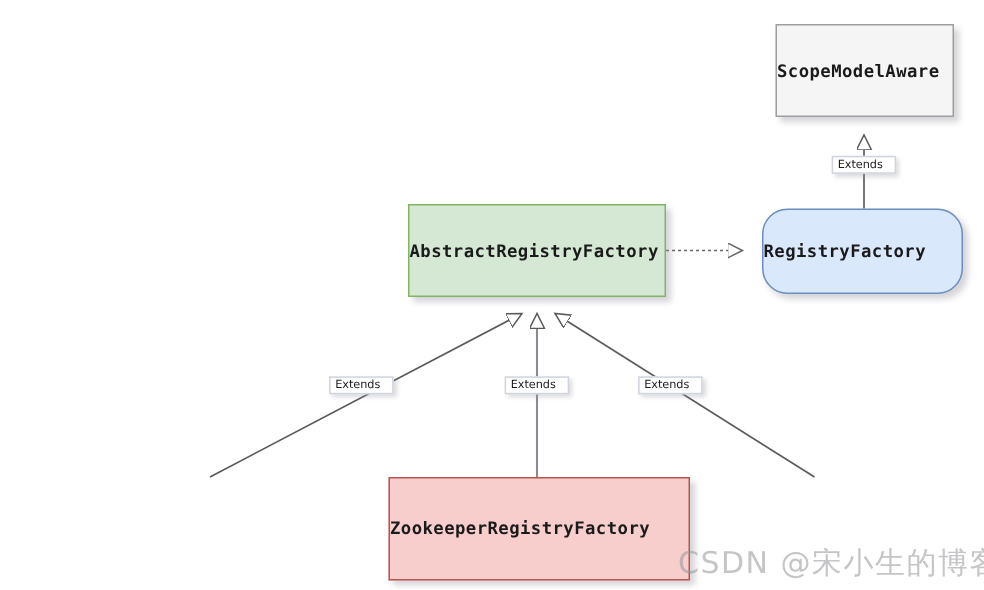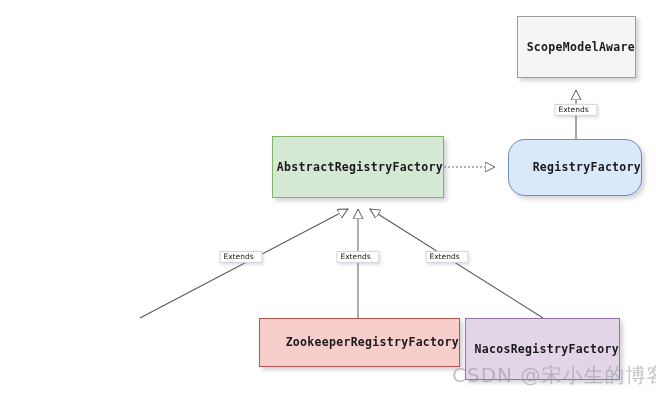--- a/index.html
+++ b/index.html
@@ -22,21 +22,21 @@
     width: 656px;
     height: 393px;
     pointer-events: none;
   }
   .node {
     position: absolute;
     box-sizing: border-box;
     border: 1px solid #888;
     display: flex;
     align-items: center;
-    justify-content: flex-end;
+    justify-content: flex-start;
     font-family: "DejaVu Sans Mono", "Liberation Mono", monospace;
     font-size: 11.5px;
     font-weight: bold;
     color: #1a1a1a;
     letter-spacing: 0.3px;
     box-shadow: 3px 3px 4px rgba(150,150,160,0.40);
     text-align: center;
     line-height: 1.1;
     white-space: nowrap;
   }
@@ -95,27 +95,24 @@
 
   <div class="node" style="left:508px; top:139px; width:134px; height:57px; background:#dae8fc; border-color:#6c8ebf;border-radius:17px;">
     <span>RegistryFactory</span>
   </div>
 
   <div class="node" style="left:272px; top:136px; width:172px; height:62px; background:#d5e8d4; border-color:#82b366;">
     <span>AbstractRegistryFactory</span>
   </div>
 
 
-  <div class="node" style="left:259px; top:318px; width:201px; height:49px; background:#f8cecc; border-color:#b85450;">
+  <div class="node" style="left:259px; top:318px; width:201px; height:69px; background:#f8cecc; border-color:#b85450;">
     <span>ZookeeperRegistryFactory</span>
   </div>
 
-  <div class="node" style="left:465px; top:318px; width:155px; height:62px; background:#e1d5e7; border-color:#9673a6;">
-    <span>NacosRegistryFactory</span>
-  </div>
 
   <div class="edge-label" style="left:576px; top:110px;">
     <span>Extends</span>
   </div>
 
   <div class="edge-label" style="left:241px; top:257px;">
     <span>Extends</span>
   </div>
 
   <div class="edge-label" style="left:358px; top:257px;">

